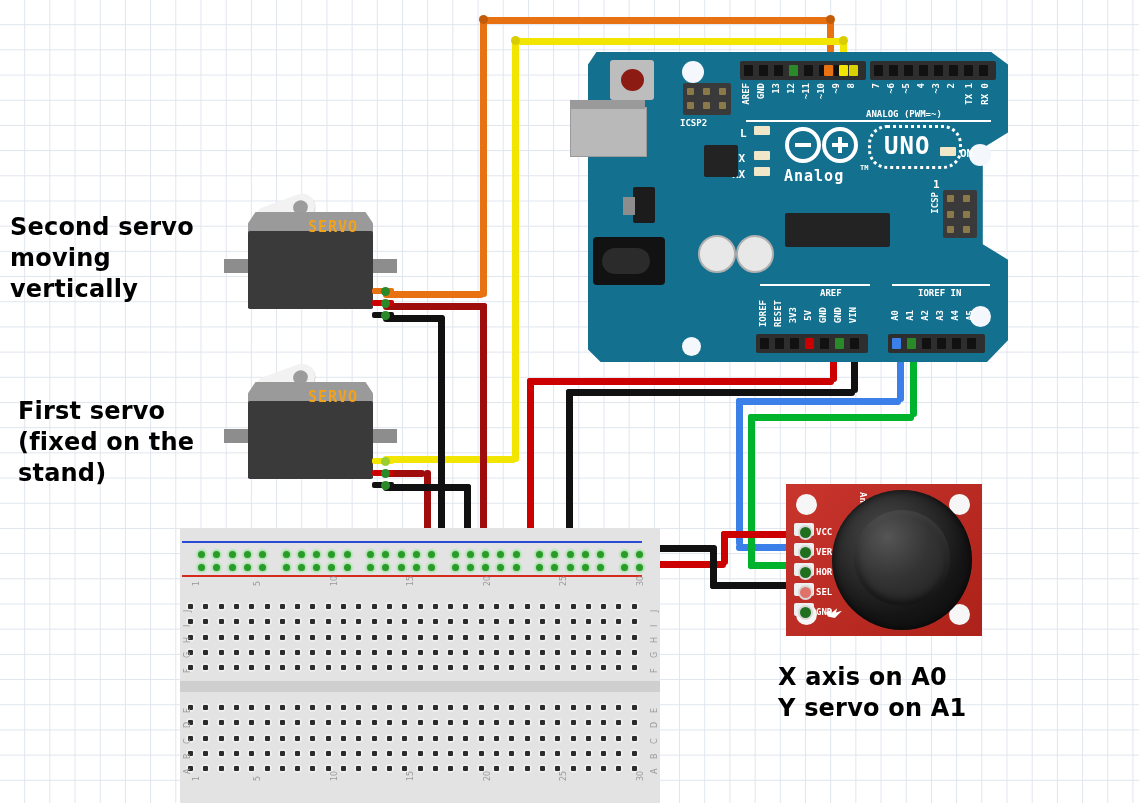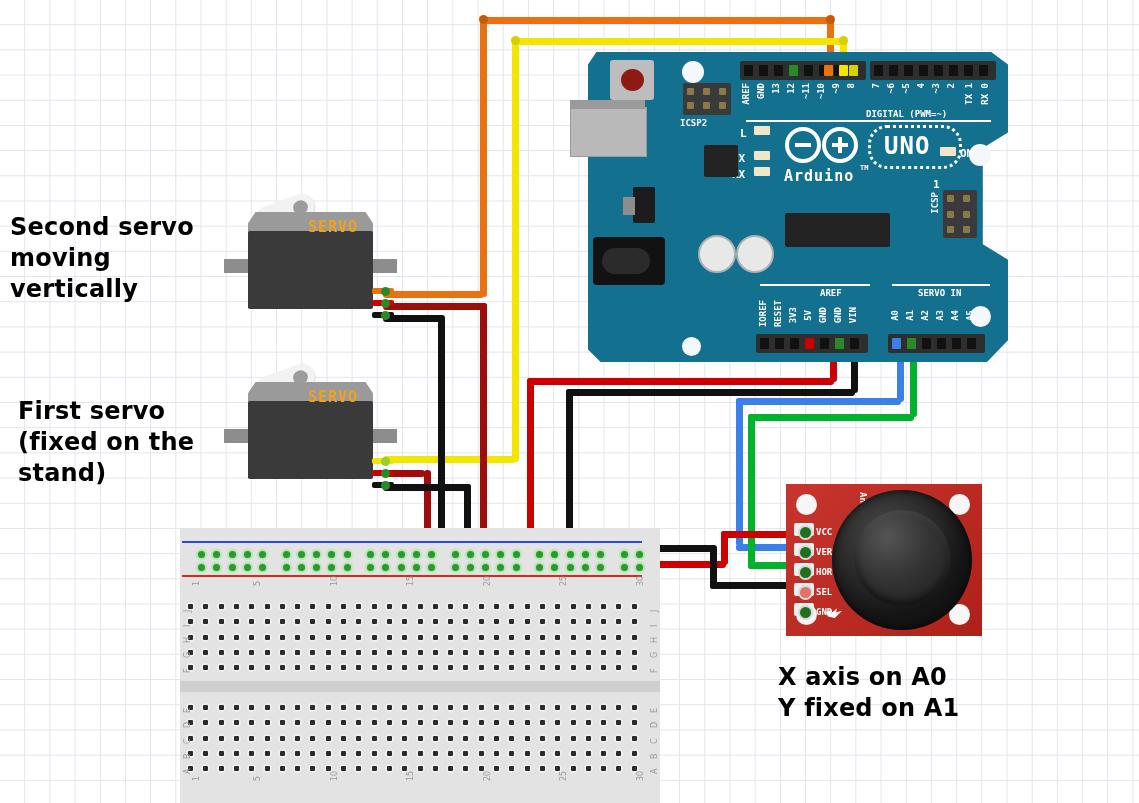--- a/index.html
+++ b/index.html
@@ -223,33 +223,33 @@
 
     <div class="vert" style="left:283px;top:31px;">7</div>
     <div class="vert" style="left:298px;top:31px;">~6</div>
     <div class="vert" style="left:313px;top:31px;">~5</div>
     <div class="vert" style="left:328px;top:31px;">4</div>
     <div class="vert" style="left:343px;top:31px;">~3</div>
     <div class="vert" style="left:358px;top:31px;">2</div>
     <div class="vert" style="left:376px;top:31px;">TX 1</div>
     <div class="vert" style="left:392px;top:31px;">RX 0</div>
 
-    <div class="silk" style="left:278px;top:57px;">DIGITAL (PWM=~)</div>
+    <div class="silk" style="left:278px;top:57px;">ANALOG (PWM=~)</div>
     <div class="whiteline" style="left:158px;top:68px;width:245px;"></div>
 
     <div class="abs" style="left:196px;top:75px;width:75px;height:36px;">
       <svg width="75" height="36" viewBox="0 0 75 36">
         <circle cx="19" cy="18" r="16" fill="none" stroke="#fff" stroke-width="4"></circle>
         <circle cx="56" cy="18" r="16" fill="none" stroke="#fff" stroke-width="4"></circle>
         <rect x="11" y="16" width="16" height="4" fill="#fff"></rect>
         <rect x="48" y="16" width="16" height="4" fill="#fff"></rect>
         <rect x="54" y="10" width="4" height="16" fill="#fff"></rect>
       </svg>
     </div>
-    <div class="silk" style="left:196px;top:115px;font-size:15px;letter-spacing:1px;">Arduino</div>
+    <div class="silk" style="left:196px;top:115px;font-size:15px;letter-spacing:1px;">Analog</div>
     <div class="silk" style="left:272px;top:112px;font-size:7px;">TM</div>
     <div class="abs" style="left:280px;top:73px;width:88px;height:38px;border:3px dotted #fff;border-radius:19px;"></div>
     <div class="silk" style="left:296px;top:80px;font-size:24px;letter-spacing:1px;">UNO</div>
 
     <div class="silk" style="left:152px;top:75px;font-size:11px;">L</div>
     <div class="led" style="left:166px;top:74px;"></div>
     <div class="silk" style="left:144px;top:100px;font-size:11px;">TX</div>
     <div class="led" style="left:166px;top:99px;"></div>
     <div class="silk" style="left:144px;top:116px;font-size:11px;">RX</div>
     <div class="led" style="left:166px;top:115px;"></div>
@@ -309,21 +309,21 @@
         <div class="p" style="left:49px;"></div>
       <div class="p" style="left:64px;"></div>
         <div class="p" style="left:79px;"></div>
     </div>
     <div class="vert" style="left:302px;top:258px;">A0</div>
     <div class="vert" style="left:317px;top:258px;">A1</div>
     <div class="vert" style="left:332px;top:258px;">A2</div>
     <div class="vert" style="left:347px;top:258px;">A3</div>
     <div class="vert" style="left:362px;top:258px;">A4</div>
     <div class="vert" style="left:377px;top:258px;">A5</div>
-    <div class="silk" style="left:330px;top:236px;">SERVO IN</div>
+    <div class="silk" style="left:330px;top:236px;">IOREF IN</div>
     <div class="whiteline" style="left:304px;top:232px;width:98px;"></div>
   </div>
 
   <div class="servo" style="left:228px;top:196px;">
     <div class="sv-horn"></div>
     <div class="sv-top"></div>
     <div class="sv-tab" style="left:-4px;"></div>
     <div class="sv-tab" style="left:141px;"></div>
     <div class="sv-dark" style="left:20px;"></div>
     <div class="sv-dark" style="left:136px;"></div>
@@ -1085,16 +1085,16 @@
     <div class="joy-txt" style="top:123px;">GND</div>
   </div>
 
   <div class="note" style="left:18px;top:396px;">First servo
 (fixed on the
 stand)</div>
   <div class="note" style="left:10px;top:212px;">Second servo
 moving
 vertically</div>
   <div class="note" style="left:778px;top:662px;">X axis on A0
-Y fixed on A1</div>
+Y servo on A1</div>
 
 
 </div>
 
 </body></html>

